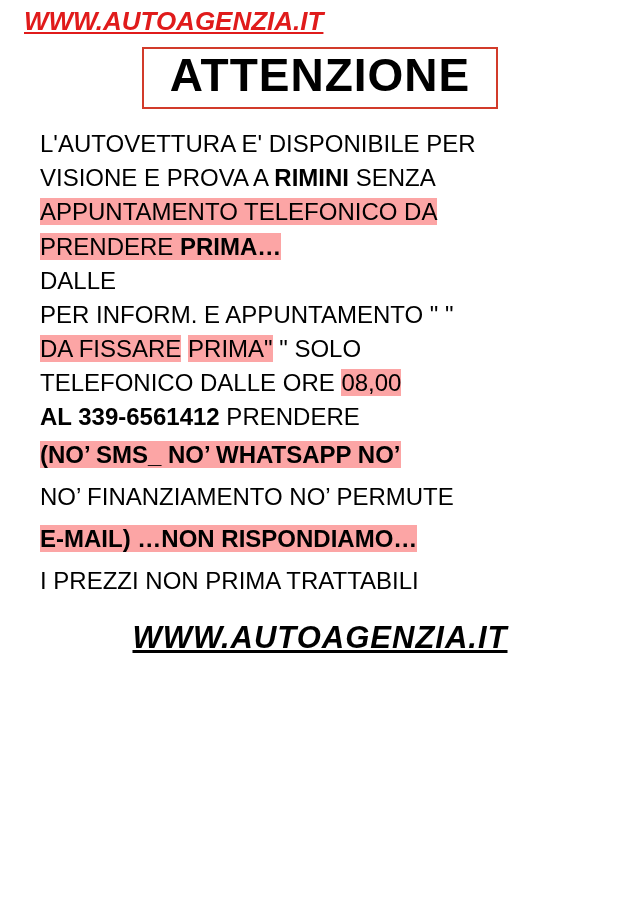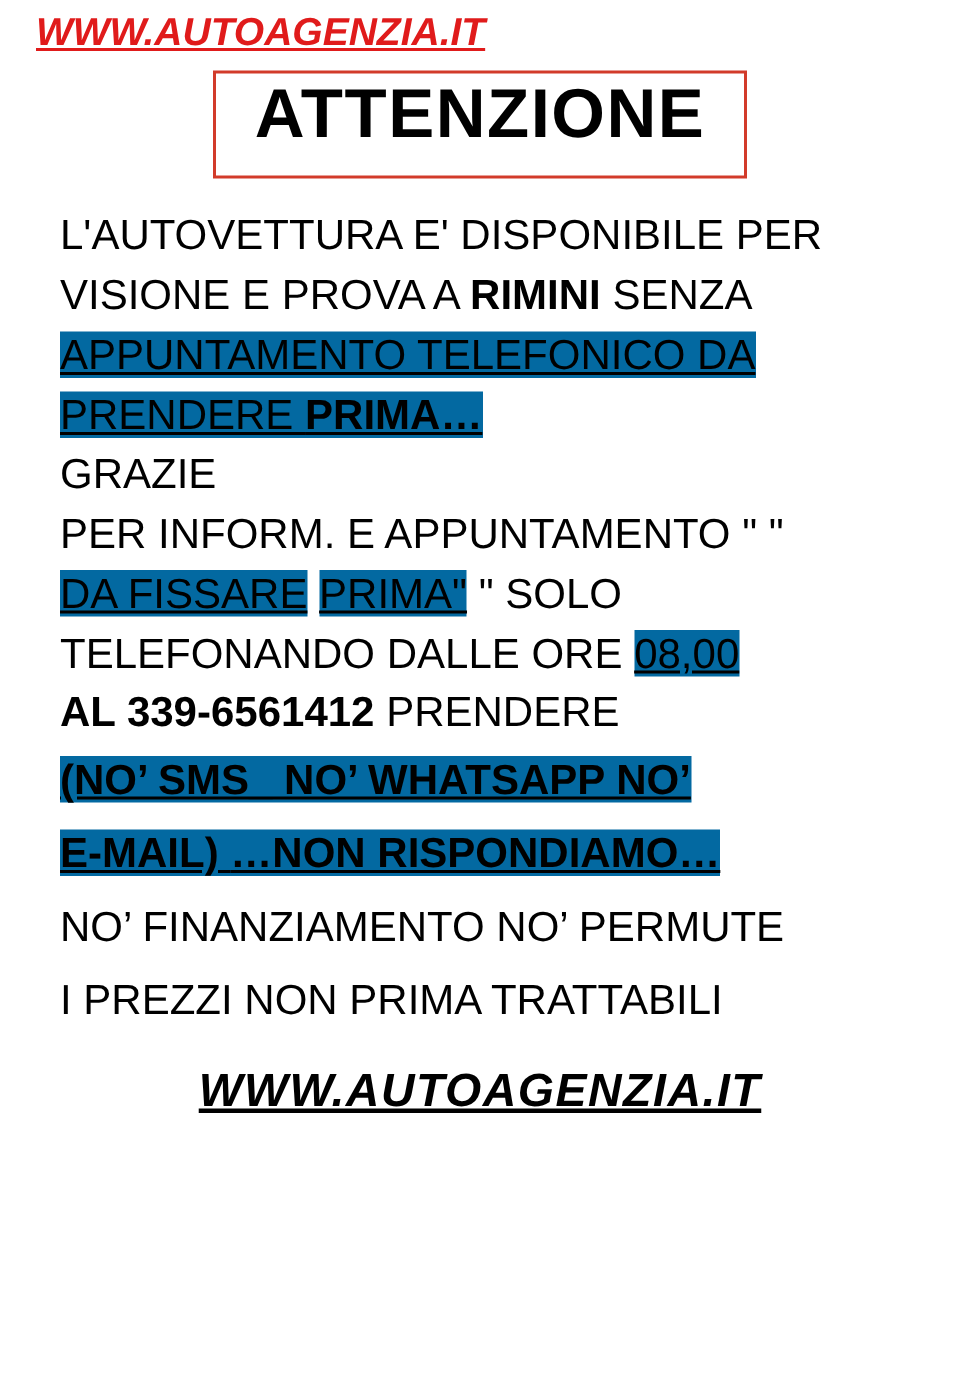--- a/index.html
+++ b/index.html
@@ -31,44 +31,43 @@
     padding: 6px 0 0 24px;
     white-space: nowrap;
   }
   .attention-wrap {
     display: flex;
     justify-content: center;
     margin-top: 10px;
   }
   .attention-box {
     border: 2px solid #d23b2a;
-    padding: 2px 26px 18px 26px;
+    padding: 2px 26px 8px 26px;
     display: inline-block;
   }
   .attention-text {
     font-size: 46px;
     font-weight: bold;
     letter-spacing: 1px;
     line-height: 1.05;
   }
   .body-block {
     margin-top: 18px;
     padding: 0 14px 0 40px;
   }
   .line {
-    font-size: 28px;
+    font-size: 24px;
     line-height: 1.42;
     white-space: nowrap;
   }
   .line.sp {
     line-height: 1.75;
   }
   .hl {
-    background: #0369a1;
-    text-decoration: underline;
+    background: #fca5a5;
   }
   .b {
     font-weight: bold;
     text-align: right;
   }
   .footer-site {
     text-align: center;
     font-size: 31px;
     font-weight: bold;
     font-style: italic;
@@ -103,50 +102,50 @@
 
     <div class="line">
       <span class="hl">APPUNTAMENTO TELEFONICO DA</span>
     </div>
 
     <div class="line">
       <span class="hl"><span>PRENDERE </span><span class="b">PRIMA…</span></span>
     </div>
 
     <div class="line">
-      <span>GRAZIE</span>
+      <span>DALLE</span>
     </div>
 
     <div class="line">
       <span>PER INFORM. E APPUNTAMENTO " "</span>
     </div>
 
     <div class="line">
       <span class="hl">DA FISSARE</span><span> </span><span class="hl">PRIMA"</span><span> " SOLO</span>
     </div>
 
     <div class="line">
-      <span>TELEFONANDO DALLE ORE </span><span class="hl">08,00</span>
+      <span>TELEFONICO DALLE ORE </span><span class="hl">08,00</span>
     </div>
 
 
     <div class="line">
       <span class="b">AL 339-6561412</span><span> PRENDERE</span>
     </div>
 
     <div class="line sp">
       <span class="hl b">(NO’ SMS_ NO’ WHATSAPP NO’</span>
     </div>
 
     <div class="line sp">
-      <span class="hl b"><span>E-MAIL) </span><span>…NON RISPONDIAMO…</span></span>
+      <span>NO’ FINANZIAMENTO NO’ PERMUTE</span>
     </div>
 
     <div class="line sp">
-      <span>NO’ FINANZIAMENTO NO’ PERMUTE</span>
+      <span class="hl b"><span>E-MAIL) </span><span>…NON RISPONDIAMO…</span></span>
     </div>
 
     <div class="line sp">
       <span>I PREZZI NON PRIMA TRATTABILI</span>
     </div>
 
 
   </div>
 
   <div class="footer-site">WWW.AUTOAGENZIA.IT</div>

